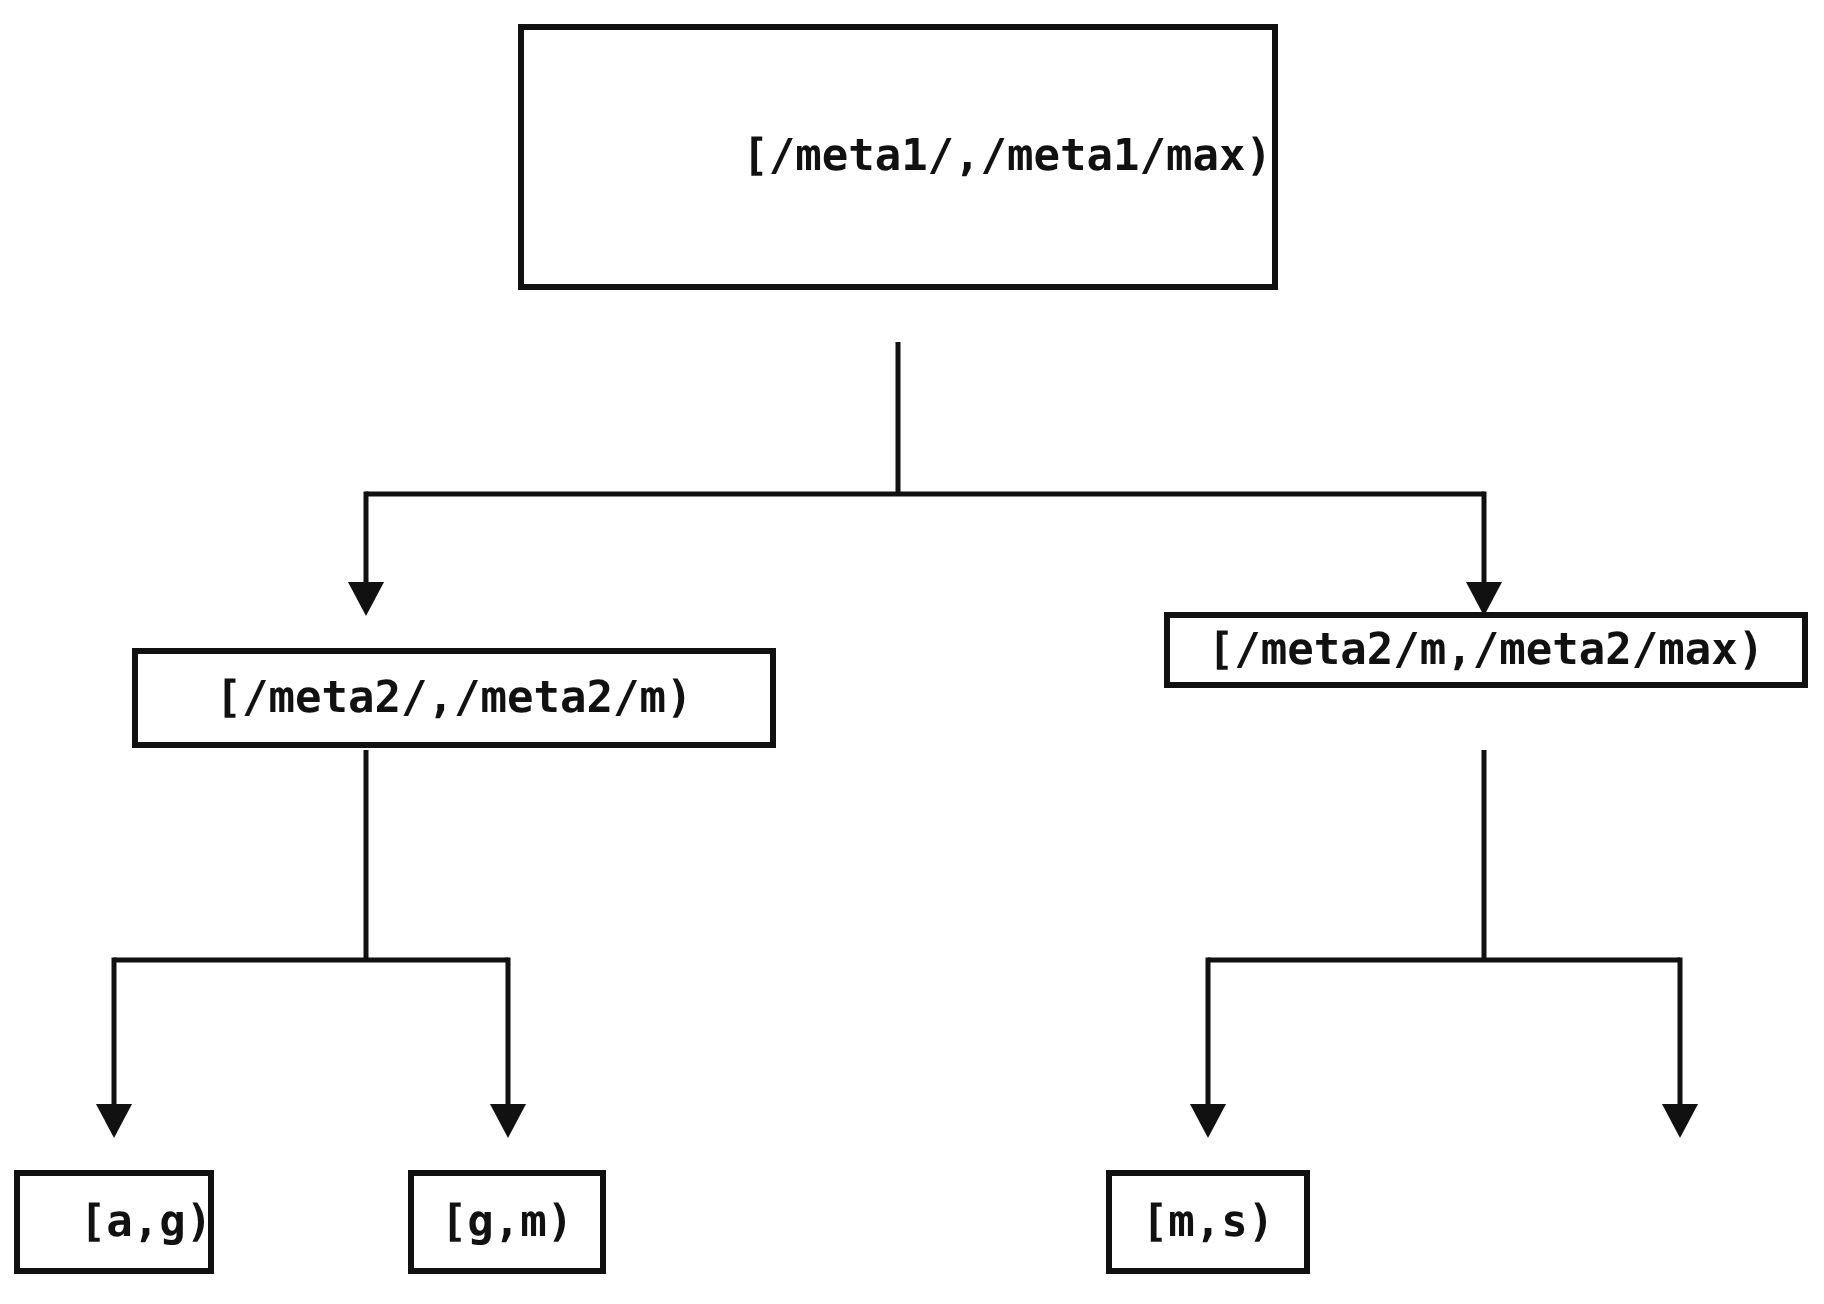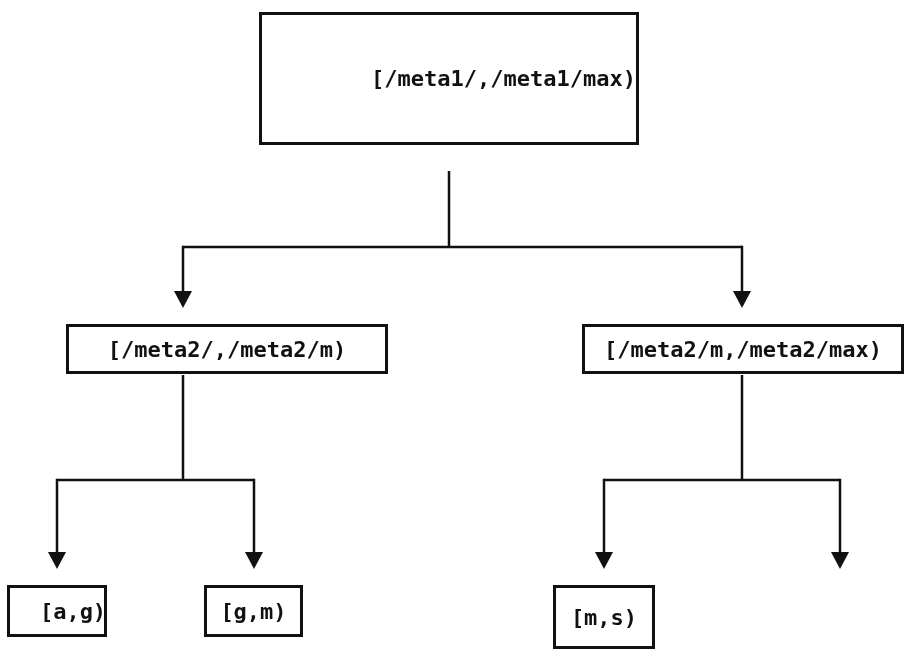--- a/index.html
+++ b/index.html
@@ -64,30 +64,30 @@
   </svg>
 
   <div class="node" style="left:259px; top:12px; width:380px; height:133px;justify-content:flex-end;">
     <span>[/meta1/,/meta1/max)</span>
   </div>
 
   <div class="node" style="left:22px; top:324px; width:322px; height:50px;margin-left:44px;">
     <span>[/meta2/,/meta2/m)</span>
   </div>
 
-  <div class="node" style="left:582px; top:324px; width:322px; height:50px;">
+  <div class="node" style="left:582px; top:306px; width:322px; height:38px;">
     <span>[/meta2/m,/meta2/max)</span>
   </div>
 
   <div class="node" style="left:7px; top:585px; width:100px; height:52px;padding-left:32px;">
     <span>[a,g)</span>
   </div>
 
   <div class="node" style="left:204px; top:585px; width:99px; height:52px;">
     <span>[g,m)</span>
   </div>
 
-  <div class="node" style="left:553px; top:585px; width:102px; height:64px;">
+  <div class="node" style="left:553px; top:585px; width:102px; height:52px;">
     <span>[m,s)</span>
   </div>
 
 
 </div>
 
 </body></html>

